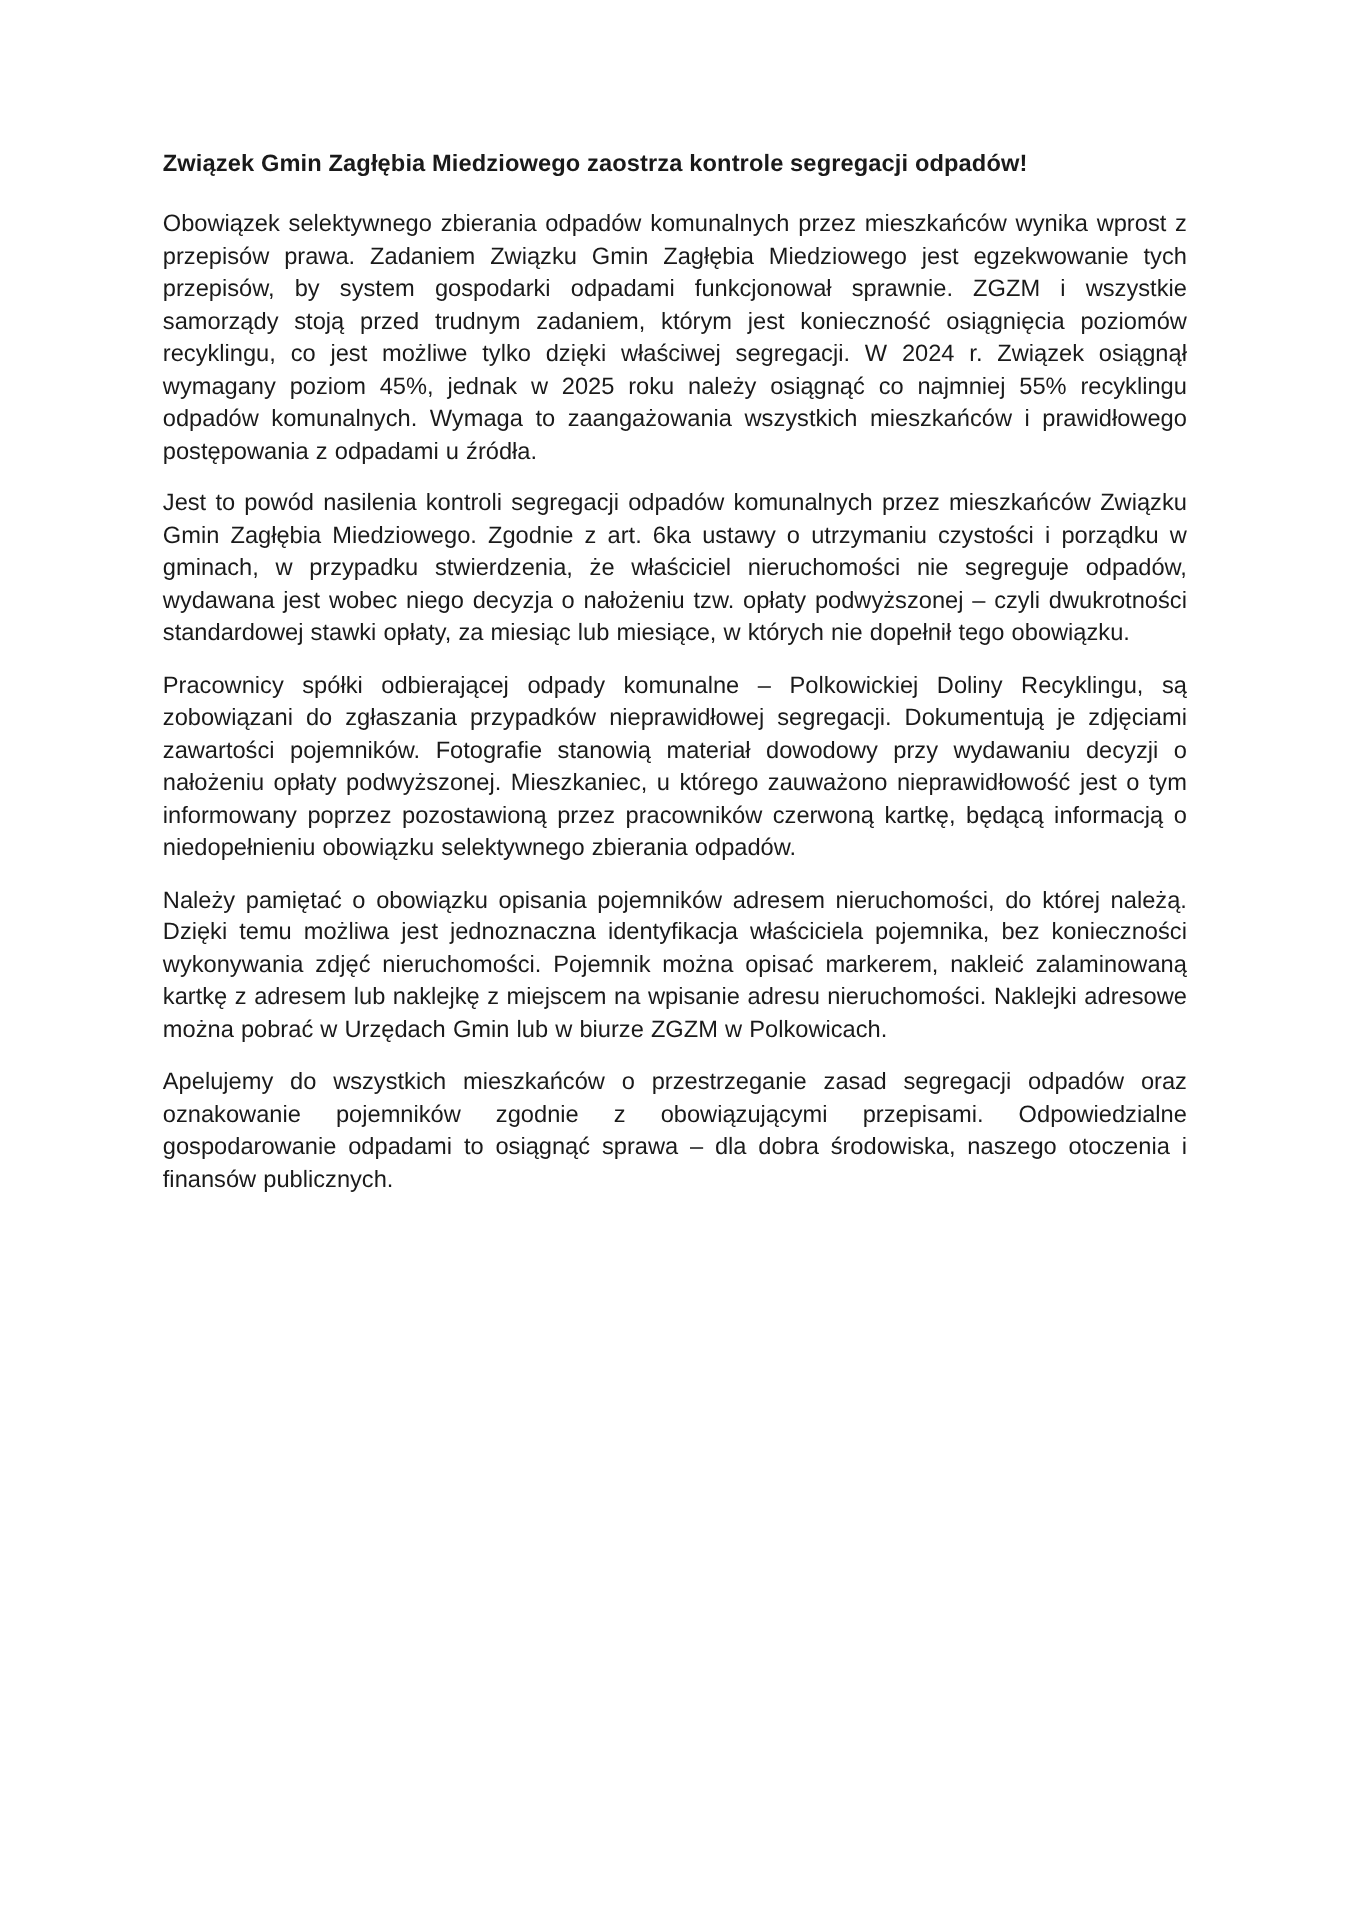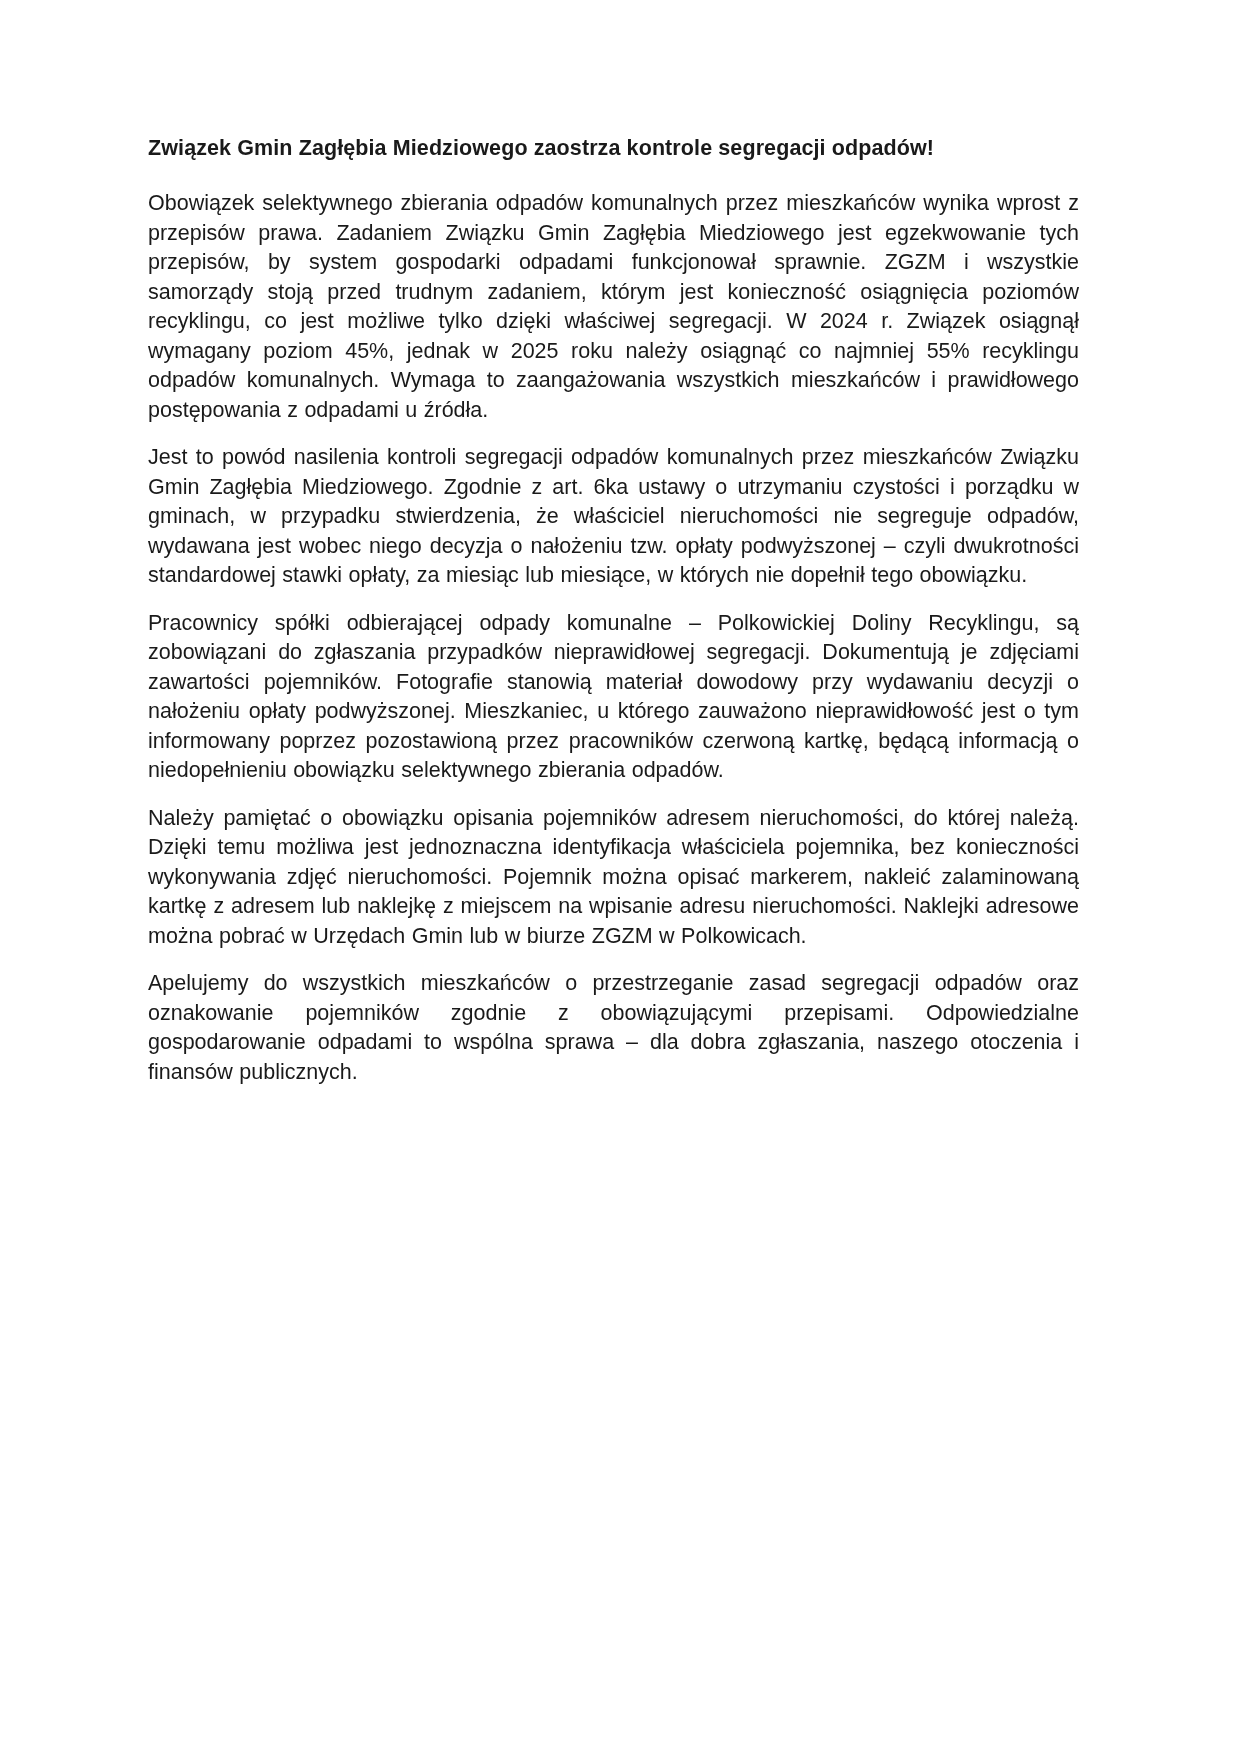--- a/index.html
+++ b/index.html
@@ -47,14 +47,14 @@
   <h1 class="doc-title">Związek Gmin Zagłębia Miedziowego zaostrza kontrole segregacji odpadów!</h1>
 
   <p class="doc-para">Obowiązek selektywnego zbierania odpadów komunalnych przez mieszkańców wynika wprost z przepisów prawa. Zadaniem Związku Gmin Zagłębia Miedziowego jest egzekwowanie tych przepisów, by system gospodarki odpadami funkcjonował sprawnie. ZGZM i wszystkie samorządy stoją przed trudnym zadaniem, którym jest konieczność osiągnięcia poziomów recyklingu, co jest możliwe tylko dzięki właściwej segregacji. W 2024 r. Związek osiągnął wymagany poziom 45%, jednak w 2025 roku należy osiągnąć co najmniej 55% recyklingu odpadów komunalnych. Wymaga to zaangażowania wszystkich mieszkańców i prawidłowego postępowania z odpadami u źródła.</p>
 
   <p class="doc-para">Jest to powód nasilenia kontroli segregacji odpadów komunalnych przez mieszkańców Związku Gmin Zagłębia Miedziowego. Zgodnie z art. 6ka ustawy o utrzymaniu czystości i porządku w gminach, w przypadku stwierdzenia, że właściciel nieruchomości nie segreguje odpadów, wydawana jest wobec niego decyzja o nałożeniu tzw. opłaty podwyższonej – czyli dwukrotności standardowej stawki opłaty, za miesiąc lub miesiące, w których nie dopełnił tego obowiązku.</p>
 
   <p class="doc-para">Pracownicy spółki odbierającej odpady komunalne – Polkowickiej Doliny Recyklingu, są zobowiązani do zgłaszania przypadków nieprawidłowej segregacji. Dokumentują je zdjęciami zawartości pojemników. Fotografie stanowią materiał dowodowy przy wydawaniu decyzji o nałożeniu opłaty podwyższonej. Mieszkaniec, u którego zauważono nieprawidłowość jest o tym informowany poprzez pozostawioną przez pracowników czerwoną kartkę, będącą informacją o niedopełnieniu obowiązku selektywnego zbierania odpadów.</p>
 
   <p class="doc-para">Należy pamiętać o obowiązku opisania pojemników adresem nieruchomości, do której należą. Dzięki temu możliwa jest jednoznaczna identyfikacja właściciela pojemnika, bez konieczności wykonywania zdjęć nieruchomości. Pojemnik można opisać markerem, nakleić zalaminowaną kartkę z adresem lub naklejkę z miejscem na wpisanie adresu nieruchomości. Naklejki adresowe można pobrać w Urzędach Gmin lub w biurze ZGZM w Polkowicach.</p>
 
-  <p class="doc-para">Apelujemy do wszystkich mieszkańców o przestrzeganie zasad segregacji odpadów oraz oznakowanie pojemników zgodnie z obowiązującymi przepisami. Odpowiedzialne gospodarowanie odpadami to wspólna sprawa – dla dobra zgłaszania, naszego otoczenia i finansów publicznych.</p>
+  <p class="doc-para">Apelujemy do wszystkich mieszkańców o przestrzeganie zasad segregacji odpadów oraz oznakowanie pojemników zgodnie z obowiązującymi przepisami. Odpowiedzialne gospodarowanie odpadami to osiągnąć sprawa – dla dobra środowiska, naszego otoczenia i finansów publicznych.</p>
 </div>
 
 </body></html>

